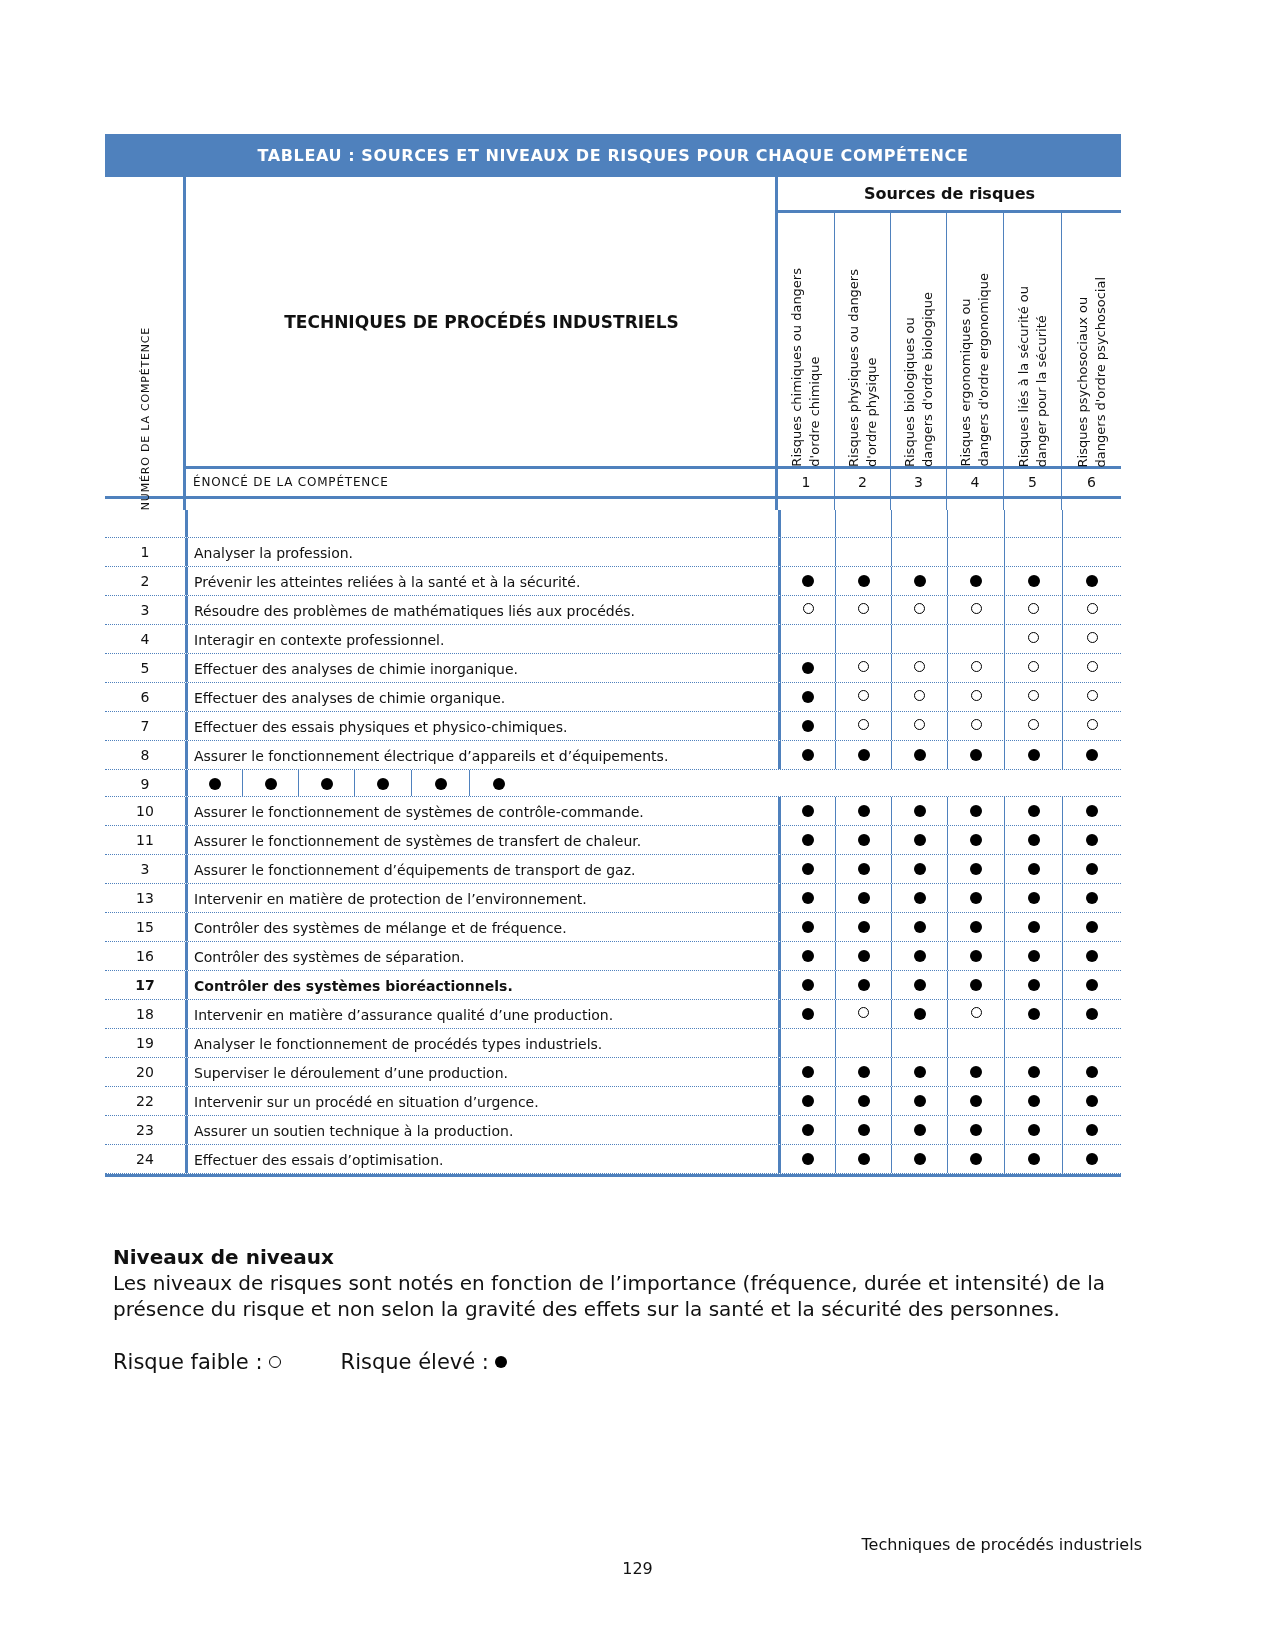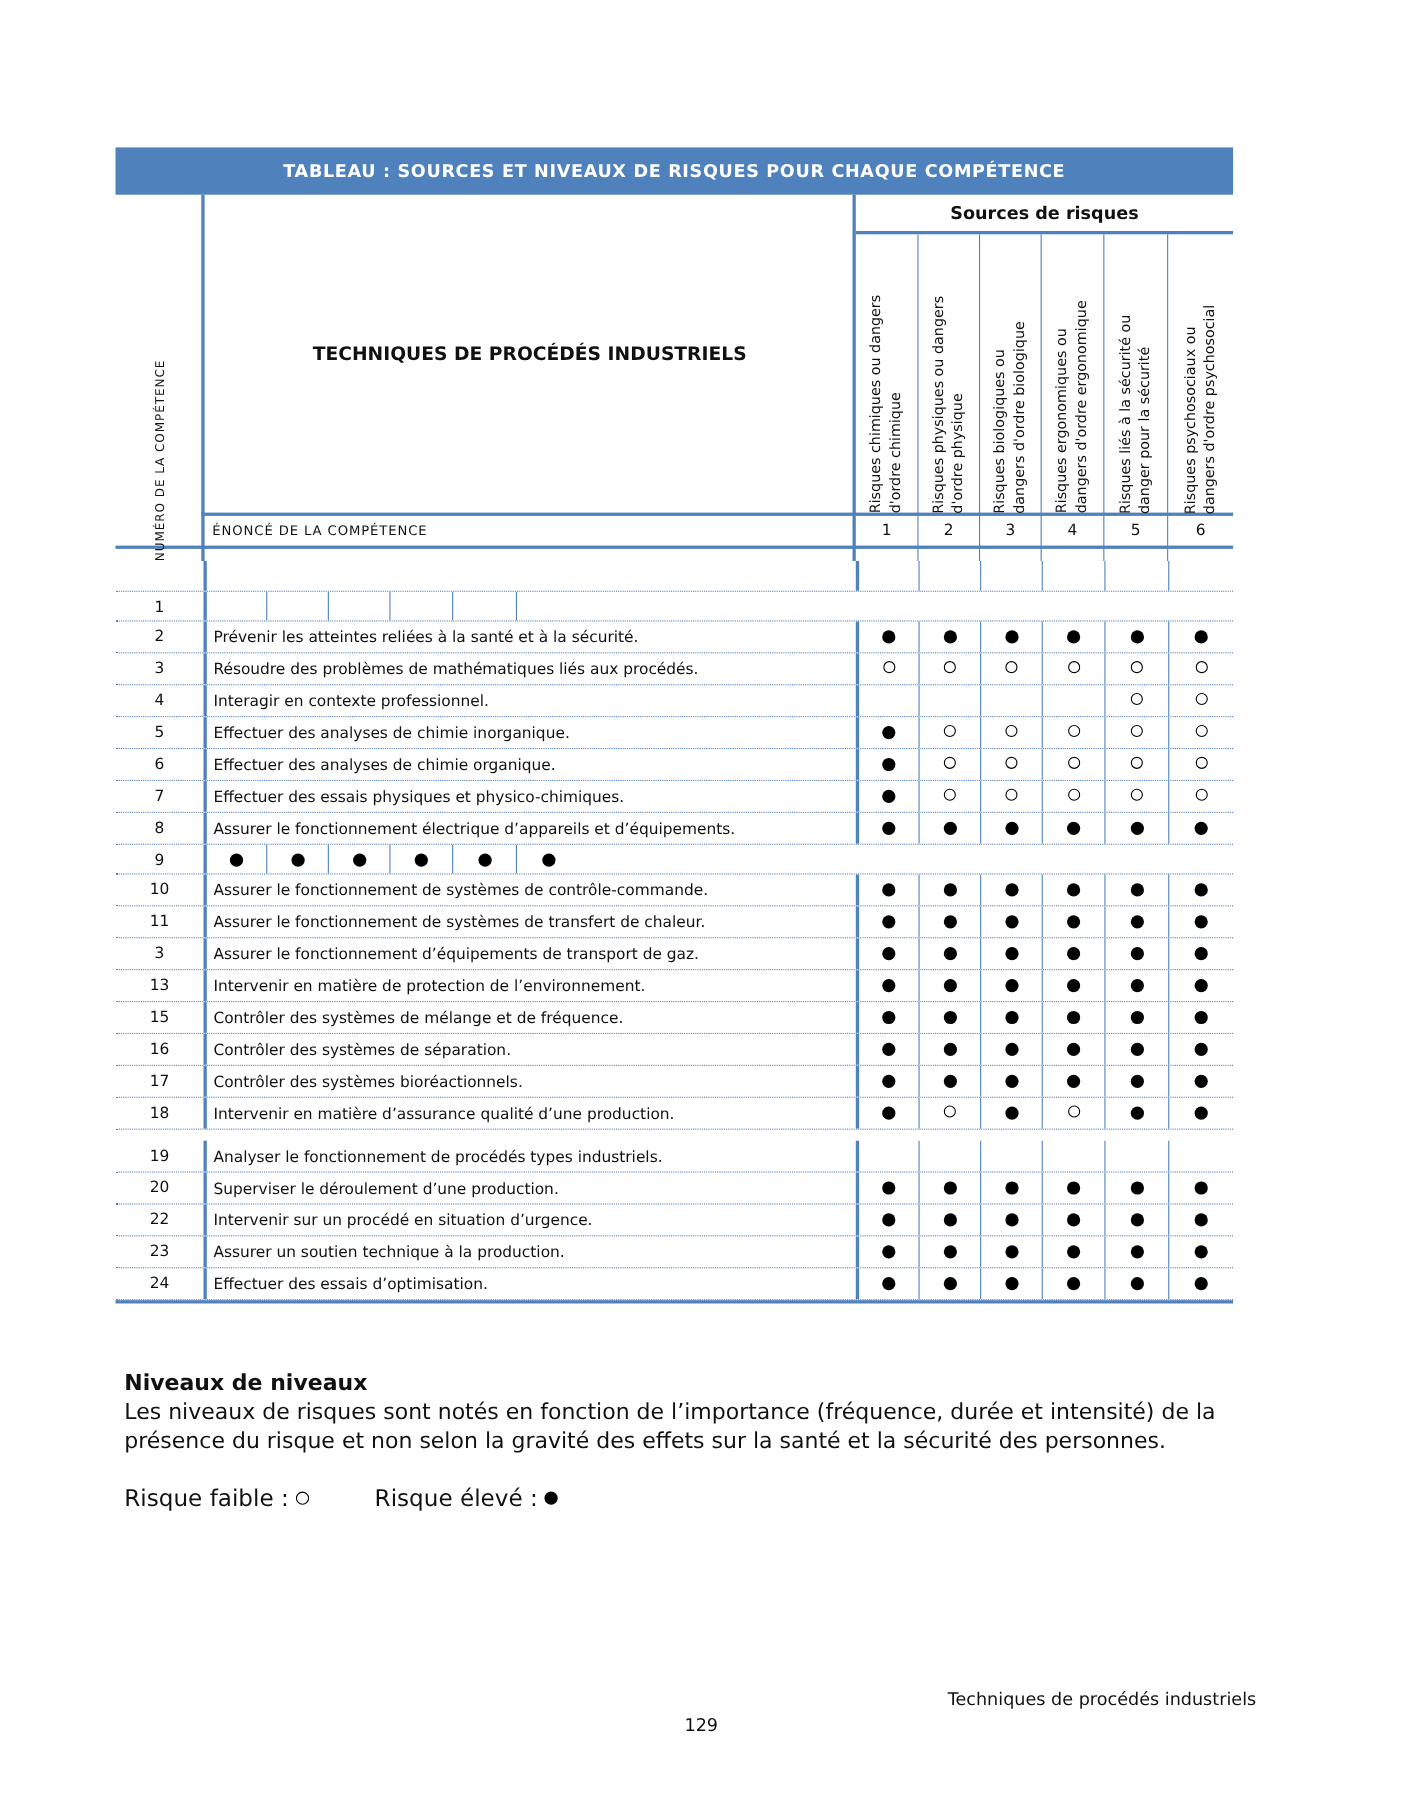--- a/index.html
+++ b/index.html
@@ -99,20 +99,21 @@
         <div class="c-txt"></div>
         <div class="c-lvl first" style="width: 57px;"></div>
         <div class="c-lvl" style="width: 56px;"></div>
         <div class="c-lvl" style="width: 56px;"></div>
         <div class="c-lvl" style="width: 57px;"></div>
         <div class="c-lvl" style="width: 58px;"></div>
         <div class="c-lvl" style="width: 59px;"></div>
       </div>
       <div class="row" style="min-height: 27px;">
         <div class="c-num">1</div>
+        <div class="c-txt">Analyser la profession.</div>
         <div class="c-lvl first" style="width: 57px;"></div>
         <div class="c-lvl" style="width: 56px;"></div>
         <div class="c-lvl" style="width: 56px;"></div>
         <div class="c-lvl" style="width: 57px;"></div>
         <div class="c-lvl" style="width: 58px;"></div>
         <div class="c-lvl" style="width: 59px;"></div>
       </div>
       <div class="row" style="min-height: 27px;">
         <div class="c-num">2</div>
         <div class="c-txt">Prévenir les atteintes reliées à la santé et à la sécurité.</div>
@@ -405,21 +406,21 @@
         <div class="c-lvl" style="width: 57px;">
           <div class="dot-high"></div>
         </div>
         <div class="c-lvl" style="width: 58px;">
           <div class="dot-high"></div>
         </div>
         <div class="c-lvl" style="width: 59px;">
           <div class="dot-high"></div>
         </div>
       </div>
-      <div class="row" style="min-height: 27px;">
+      <div class="row" style="min-height: 27px; font-weight: bold;">
         <div class="c-num">17</div>
         <div class="c-txt">Contrôler des systèmes bioréactionnels.</div>
         <div class="c-lvl first" style="width: 57px;">
           <div class="dot-high"></div>
         </div>
         <div class="c-lvl" style="width: 56px;">
           <div class="dot-high"></div>
         </div>
         <div class="c-lvl" style="width: 56px;">
           <div class="dot-high"></div>
@@ -449,21 +450,21 @@
         <div class="c-lvl" style="width: 57px;">
           <div class="dot-low"></div>
         </div>
         <div class="c-lvl" style="width: 58px;">
           <div class="dot-high"></div>
         </div>
         <div class="c-lvl" style="width: 59px;">
           <div class="dot-high"></div>
         </div>
       </div>
-      <div class="row" style="min-height: 27px; margin-top: 10px;">
+      <div class="row" style="min-height: 27px;">
         <div class="c-num">19</div>
         <div class="c-txt">Analyser le fonctionnement de procédés types industriels.</div>
         <div class="c-lvl first" style="width: 57px;"></div>
         <div class="c-lvl" style="width: 56px;"></div>
         <div class="c-lvl" style="width: 56px;"></div>
         <div class="c-lvl" style="width: 57px;"></div>
         <div class="c-lvl" style="width: 58px;"></div>
         <div class="c-lvl" style="width: 59px;"></div>
       </div>
       <div class="row" style="min-height: 27px;">

